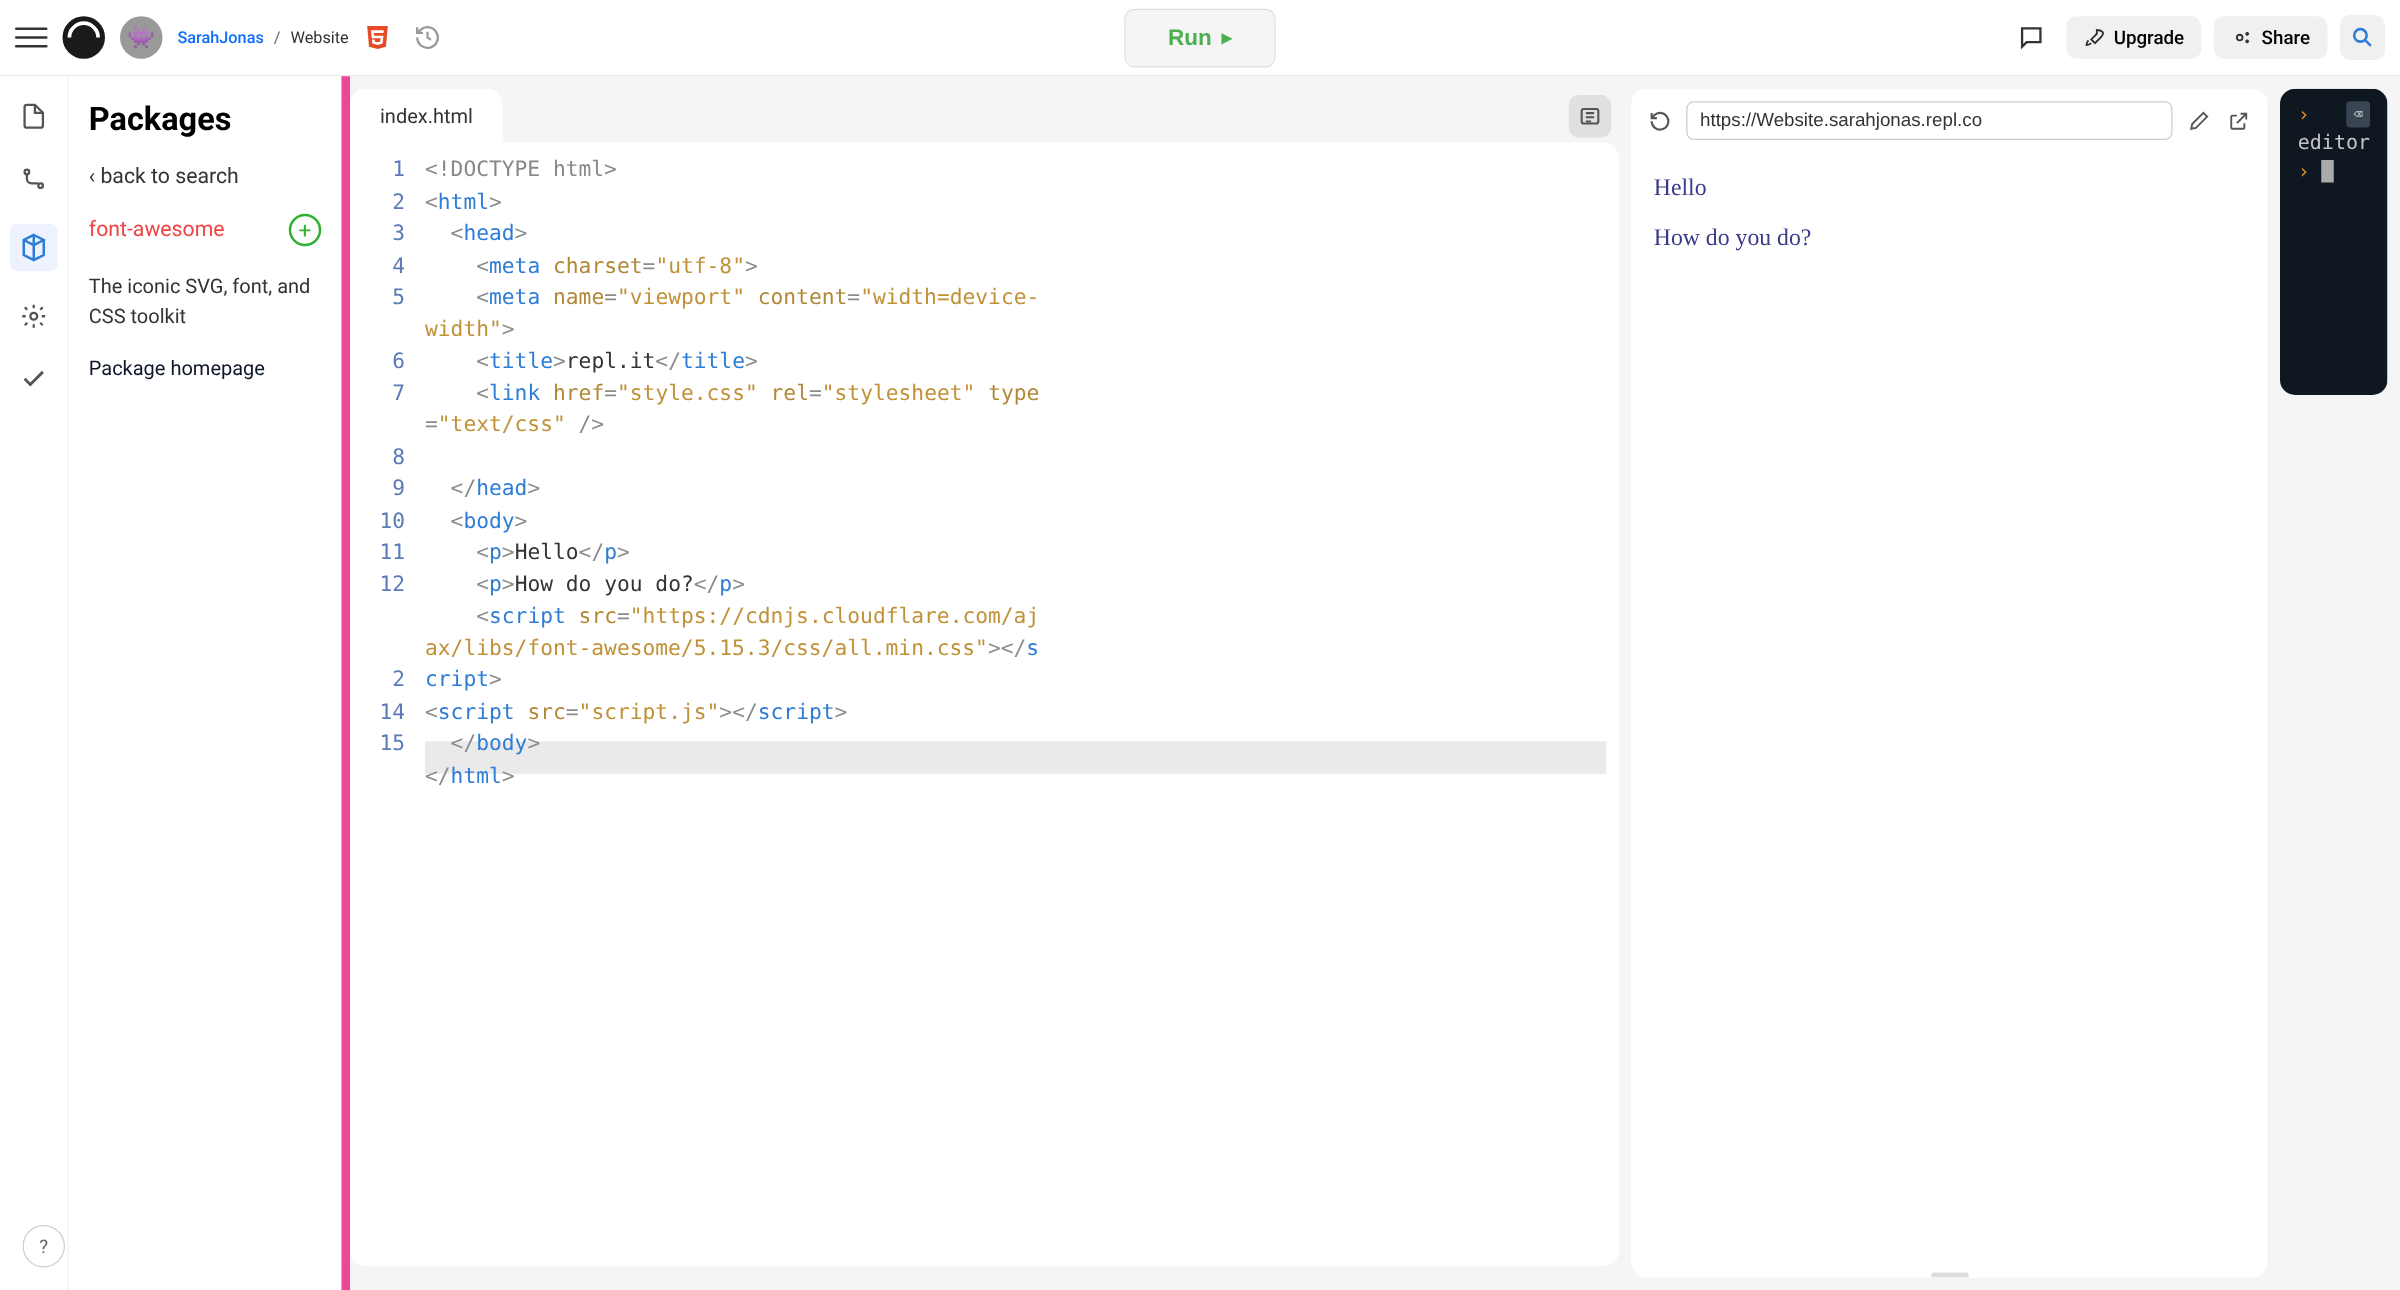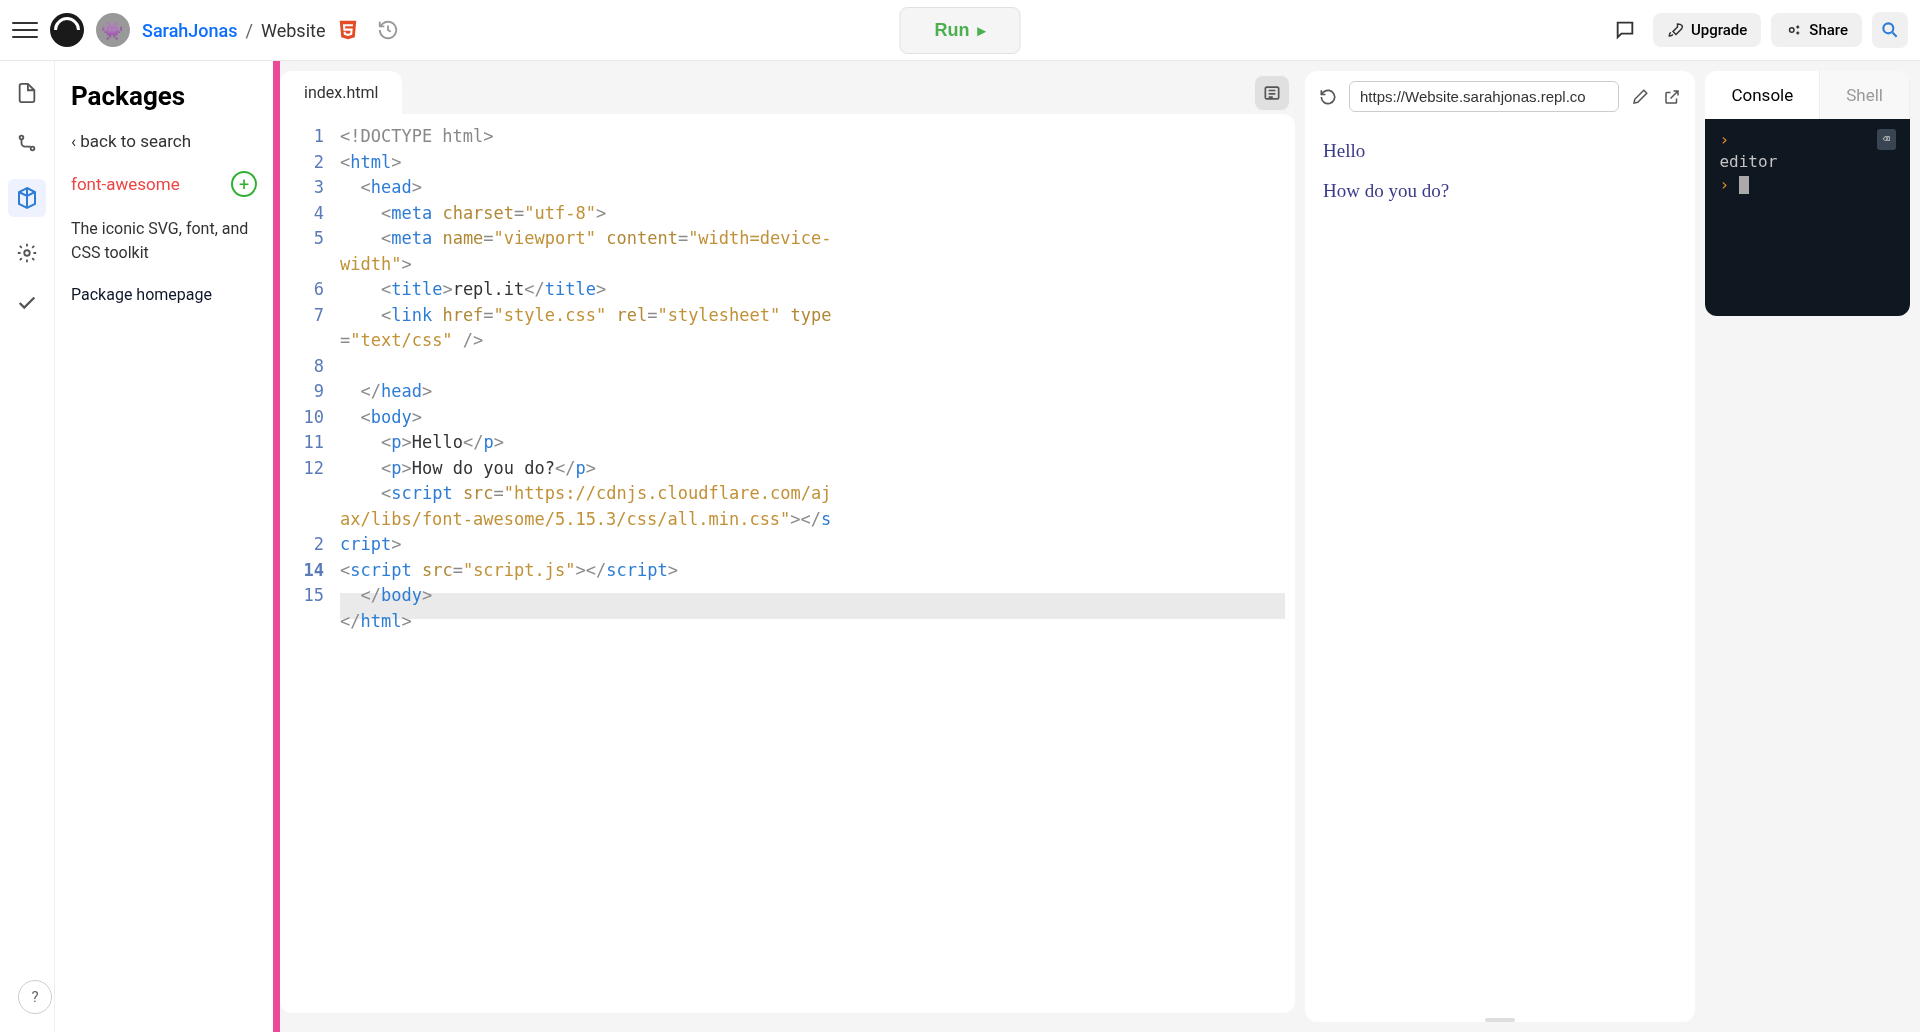--- a/index.html
+++ b/index.html
@@ -4,21 +4,21 @@
 <style>
 *{box-sizing:border-box;margin:0;padding:0}
 body{font-family:-apple-system,BlinkMacSystemFont,"Segoe UI",Roboto,sans-serif;background:#f5f5f5;height:100vh;overflow:hidden;font-size:15px}
 
 .topbar{height:61px;background:#fff;display:flex;align-items:center;padding:0 12px;gap:12px;border-bottom:1px solid #e8e8e8}
 .hamburger-icon{width:26px;height:26px;display:flex;flex-direction:column;justify-content:center;gap:5px;cursor:pointer}
 .hamburger-icon span{height:2px;background:#333;border-radius:1px}
 .logo{width:34px;height:34px;background:#1a1a1a;border-radius:50%;position:relative;display:flex;align-items:center;justify-content:center}
 .logo::after{content:"";width:20px;height:20px;border:3px solid #fff;border-radius:50%;border-right-color:transparent;border-bottom-color:transparent;transform:rotate(45deg)}
 .avatar{width:34px;height:34px;background:#999;border-radius:50%;display:flex;align-items:center;justify-content:center;font-size:18px}
-.breadcrumb{display:flex;align-items:flex-end;gap:8px;font-size:18px}
+.breadcrumb{display:flex;align-items:flex-end;gap:8px;font-size:13px}
 .breadcrumb .user{color:#0d6efd;font-weight:500}
 .breadcrumb .sep{color:#666}
 .breadcrumb .proj{color:#333}
 .html5-icon{width:22px;height:22px;color:#e34c26;display:flex;align-items:center;justify-content:center}
 .history-icon{width:22px;height:22px;color:#999;margin-left:6px}
 .spacer{flex:1}
 .run-btn{background:#f5f5f5;border:1px solid #e0e0e0;border-radius:8px;padding:12px 34px;font-size:18px;font-weight:600;color:#4caf50;display:flex;align-items:center;gap:8px;cursor:pointer;position:absolute;left:50%;transform:translateX(-50%)}
 .run-btn::after{content:"▸";font-size:16px}
 .topright{display:flex;align-items:center;gap:10px}
 .iconbtn{width:36px;height:36px;display:flex;align-items:center;justify-content:center;border-radius:8px;cursor:pointer}
@@ -204,21 +204,21 @@
           <div style="height: 25.5px;">4</div>
           <div style="height: 51px;">5</div>
           <div style="height: 25.5px;">6</div>
           <div style="height: 51px;">7</div>
           <div style="height: 25.5px;">8</div>
           <div style="height: 25.5px;">9</div>
           <div style="height: 25.5px;">10</div>
           <div style="height: 25.5px;">11</div>
           <div style="height: 76.5px;">12</div>
           <div style="height: 25.5px;">2</div>
-          <div style="height: 25.5px; font-weight: bold;">14</div>
+          <div style="height: 25.5px;">14</div>
           <div style="height: 25.5px;">15</div>
         </div>
       <div class="code" id="code"><div style="height: 25.5px;"><span class="t-doctype">&lt;!DOCTYPE html&gt;</span></div><div style="height: 25.5px;"><span class="t-punc">&lt;</span><span class="t-tag">html</span><span class="t-punc">&gt;</span></div><div style="height: 25.5px;">  <span class="t-punc">&lt;</span><span class="t-tag">head</span><span class="t-punc">&gt;</span></div><div style="height: 25.5px;">    <span class="t-punc">&lt;</span><span class="t-tag">meta</span> <span class="t-attr">charset</span><span class="t-punc">=</span><span class="t-str">"utf-8"</span><span class="t-punc">&gt;</span></div><div style="height: 51px; white-space: pre-wrap; word-break: break-all; max-width: 500px;">    <span class="t-punc">&lt;</span><span class="t-tag">meta</span> <span class="t-attr">name</span><span class="t-punc">=</span><span class="t-str">"viewport"</span> <span class="t-attr">content</span><span class="t-punc">=</span><span class="t-str">"width=device-width"</span><span class="t-punc">&gt;</span></div><div style="height: 25.5px;">    <span class="t-punc">&lt;</span><span class="t-tag">title</span><span class="t-punc">&gt;</span><span class="t-text">repl.it</span><span class="t-punc">&lt;/</span><span class="t-tag">title</span><span class="t-punc">&gt;</span></div><div style="height: 51px; white-space: pre-wrap; word-break: break-all; max-width: 500px;">    <span class="t-punc">&lt;</span><span class="t-tag">link</span> <span class="t-attr">href</span><span class="t-punc">=</span><span class="t-str">"style.css"</span> <span class="t-attr">rel</span><span class="t-punc">=</span><span class="t-str">"stylesheet"</span> <span class="t-attr">type</span><span class="t-punc">=</span><span class="t-str">"text/css"</span><span class="t-punc"> /&gt;</span></div><div class="hl" style="top: 239.5px;"></div><div style="height: 25.5px;">  <span class="t-punc">&lt;/</span><span class="t-tag">head</span><span class="t-punc">&gt;</span></div><div style="height: 25.5px;">  <span class="t-punc">&lt;</span><span class="t-tag">body</span><span class="t-punc">&gt;</span></div><div style="height: 25.5px;">    <span class="t-punc">&lt;</span><span class="t-tag">p</span><span class="t-punc">&gt;</span><span class="t-text">Hello</span><span class="t-punc">&lt;/</span><span class="t-tag">p</span><span class="t-punc">&gt;</span></div><div style="height: 25.5px;">    <span class="t-punc">&lt;</span><span class="t-tag">p</span><span class="t-punc">&gt;</span><span class="t-text">How do you do?</span><span class="t-punc">&lt;/</span><span class="t-tag">p</span><span class="t-punc">&gt;</span></div><div style="height: 76.5px; white-space: pre-wrap; word-break: break-all; max-width: 500px;">    <span class="t-punc">&lt;</span><span class="t-tag">script</span> <span class="t-attr">src</span><span class="t-punc">=</span><span class="t-str">"https://cdnjs.cloudflare.com/ajax/libs/font-awesome/5.15.3/css/all.min.css"</span><span class="t-punc">&gt;&lt;/</span><span class="t-tag">script</span><span class="t-punc">&gt;</span></div><div style="height: 25.5px;"><span class="t-punc">&lt;</span><span class="t-tag">script</span> <span class="t-attr">src</span><span class="t-punc">=</span><span class="t-str">"script.js"</span><span class="t-punc">&gt;&lt;/</span><span class="t-tag">script</span><span class="t-punc">&gt;</span></div><div style="height: 25.5px;">  <span class="t-punc">&lt;/</span><span class="t-tag">body</span><span class="t-punc">&gt;</span></div><div style="height: 25.5px;"><span class="t-punc">&lt;/</span><span class="t-tag">html</span><span class="t-punc">&gt;</span></div></div>
     </div>
   </div>
 
   <div class="right">
     <div class="preview">
       <div class="urlbar">
         <div class="urlicon">
@@ -239,24 +239,20 @@
             </svg>
           </div>
       </div>
       <div class="preview-body">
         <p>Hello</p>
         <p>How do you do?</p>
       </div>
       <div class="drag-handle"></div>
     </div>
     <div class="console-area">
-      <div class="ctabs">
-        <div class="ctab active">Console</div>
-        <div class="ctab inactive">Shell</div>
-      </div>
       <div class="terminal">
         <span class="term-prompt">›</span><br>
         <span>editor</span><br>
         <span class="term-prompt">›</span> <span class="cursor-block"></span>
         <div class="term-clear">⌫</div>
       </div>
     </div>
   </div>
 </div>
 

